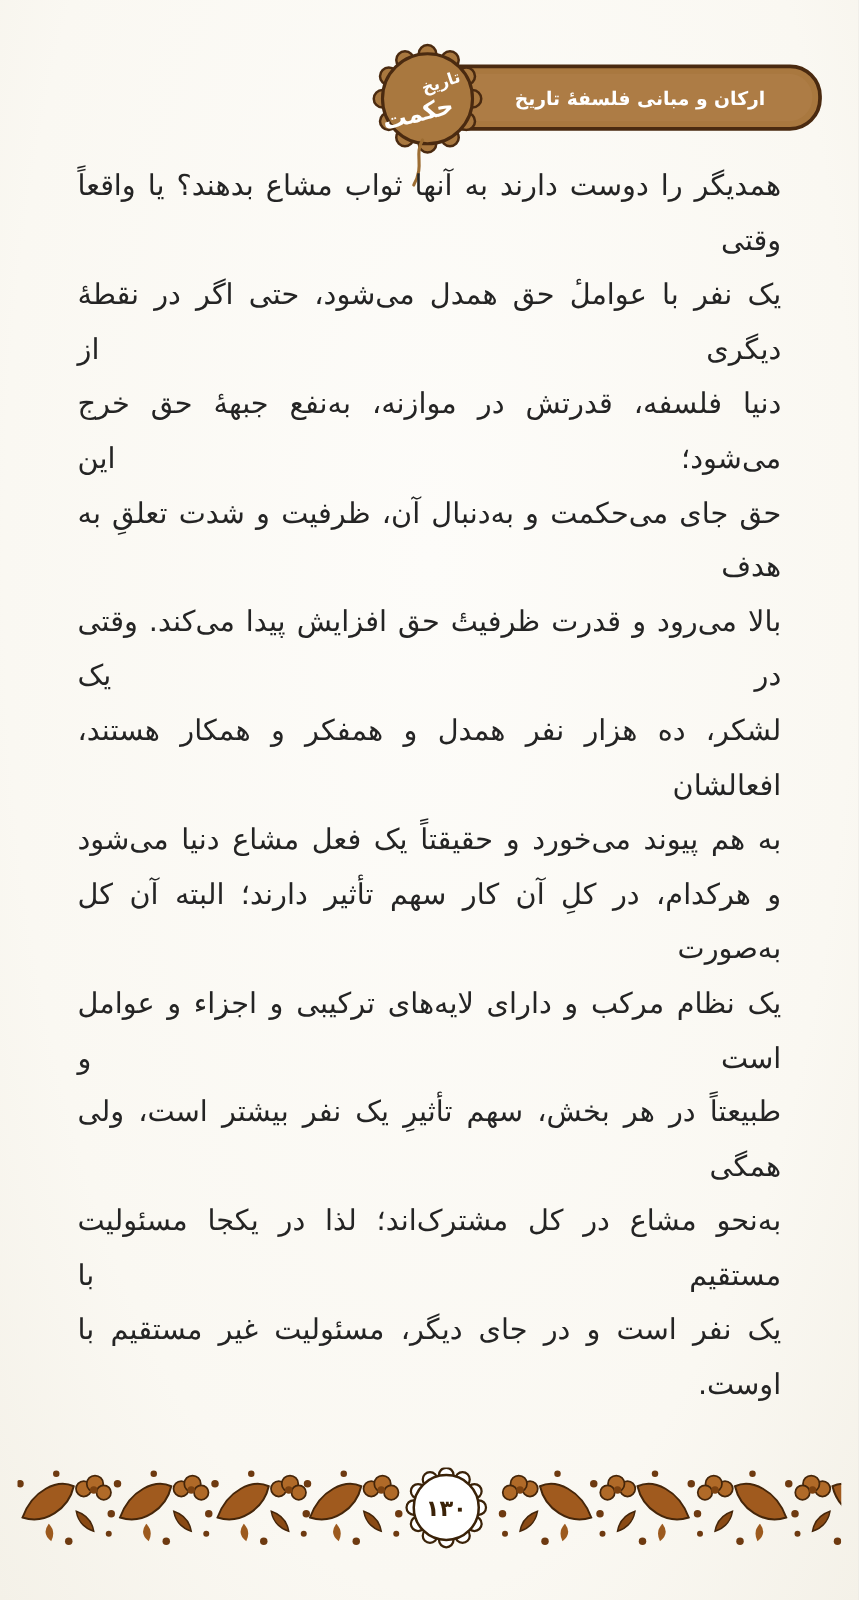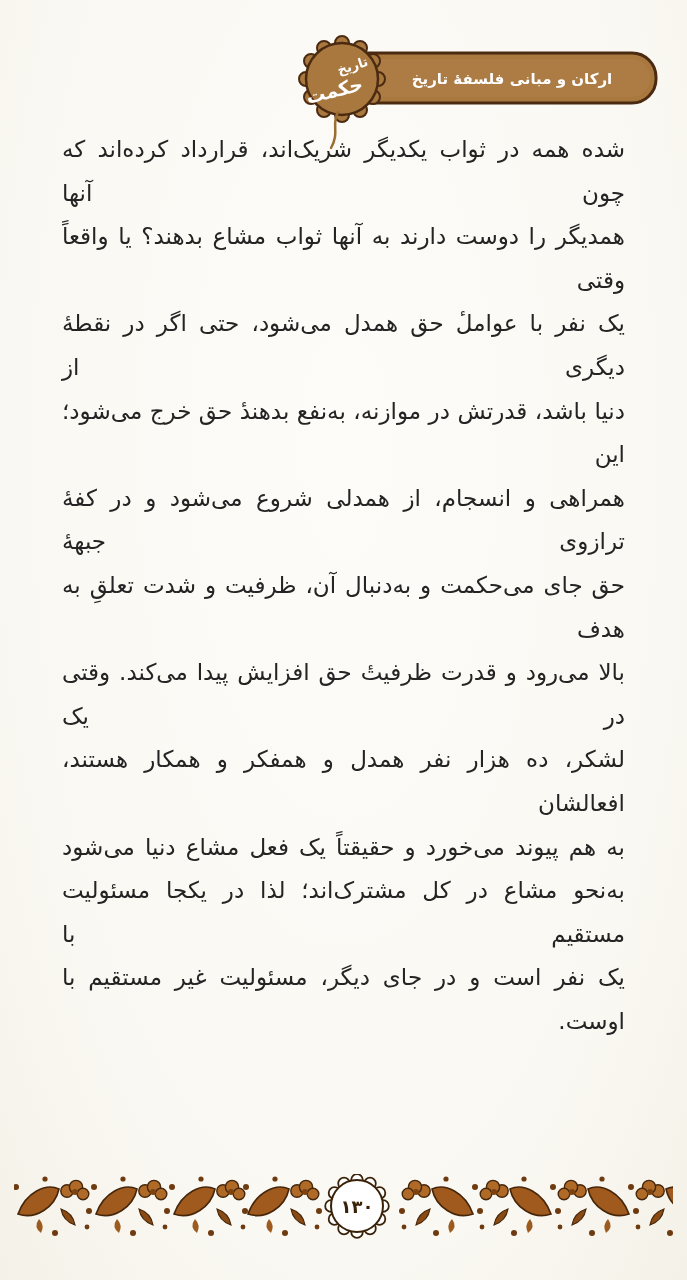--- a/index.html
+++ b/index.html
@@ -63,29 +63,30 @@
 
       <text x="354" y="70" text-anchor="middle" font-size="13" font-weight="bold" fill="#ffffff" transform="rotate(-18 354 70)">تاریخ</text>
       <text x="336" y="97" text-anchor="middle" font-size="19" font-weight="bold" fill="#ffffff" transform="rotate(-14 336 97)">حکمت</text>
       <path d="M338,112 C331,124 340,132 331,148" stroke="#9c6d33" stroke-width="2.5" fill="none" stroke-linecap="round"></path>
     </g>
 
     <text class="band-title-text" x="512" y="84" text-anchor="middle" font-size="15" font-weight="bold" fill="#ffffff">ارکان و مبانی فلسفهٔ تاریخ</text>
   </svg>
 
   <main class="text-block">
-    <div class="line">شده همه در ثواب یکدیگر شریک‌اند، قرارداد کرده‌اند که چون آنها</div>
     <div class="line">همدیگر را دوست دارند به آنها ثواب مشاع بدهند؟ یا واقعاً وقتی</div>
     <div class="line">یک نفر با عواملٔ حق همدل می‌شود، حتی اگر در نقطهٔ دیگری از</div>
-    <div class="line">دنیا باشد، قدرتش در موازنه، به‌نفع بدهندٔ حق خرج می‌شود؛ این</div>
-    <div class="line">همراهی و انسجام، از همدلی شروع می‌شود و در کفهٔ ترازوی جبههٔ</div>
+    <div class="line">دنیا فلسفه، قدرتش در موازنه، به‌نفع جبههٔ حق خرج می‌شود؛ این</div>
     <div class="line">حق جای می‌حکمت و به‌دنبال آن، ظرفیت و شدت تعلقِ به هدف</div>
     <div class="line">بالا می‌رود و قدرت ظرفیتٔ حق افزایش پیدا می‌کند. وقتی در یک</div>
     <div class="line">لشکر، ده هزار نفر همدل و همفکر و همکار هستند، افعالشان</div>
     <div class="line">به هم پیوند می‌خورد و حقیقتاً یک فعل مشاع دنیا می‌شود</div>
+    <div class="line">و هرکدام، در کلِ آن کار سهم تأثیر دارند؛ البته آن کل به‌صورت</div>
+    <div class="line">یک نظام مرکب و دارای لایه‌های ترکیبی و اجزاء و عوامل است و</div>
+    <div class="line">طبیعتاً در هر بخش، سهم تأثیرِ یک نفر بیشتر است، ولی همگی</div>
     <div class="line">به‌نحو مشاع در کل مشترک‌اند؛ لذا در یکجا مسئولیت مستقیم با</div>
     <div class="line">یک نفر است و در جای دیگر، مسئولیت غیر مستقیم با اوست.</div>
 
   </main>
 
   <svg class="ornament" width="659" height="66" viewBox="0 0 659 66">
     <defs>
       <g id="motif">
         <path d="M4,40 C12,18 32,9 45,15 C41,33 22,46 4,40 Z" fill="#a05a1e" stroke="#45260a" stroke-width="1.6"></path>
         <circle cx="53" cy="17" r="6.2" fill="#b06a28" stroke="#45260a" stroke-width="1.4"></circle>

